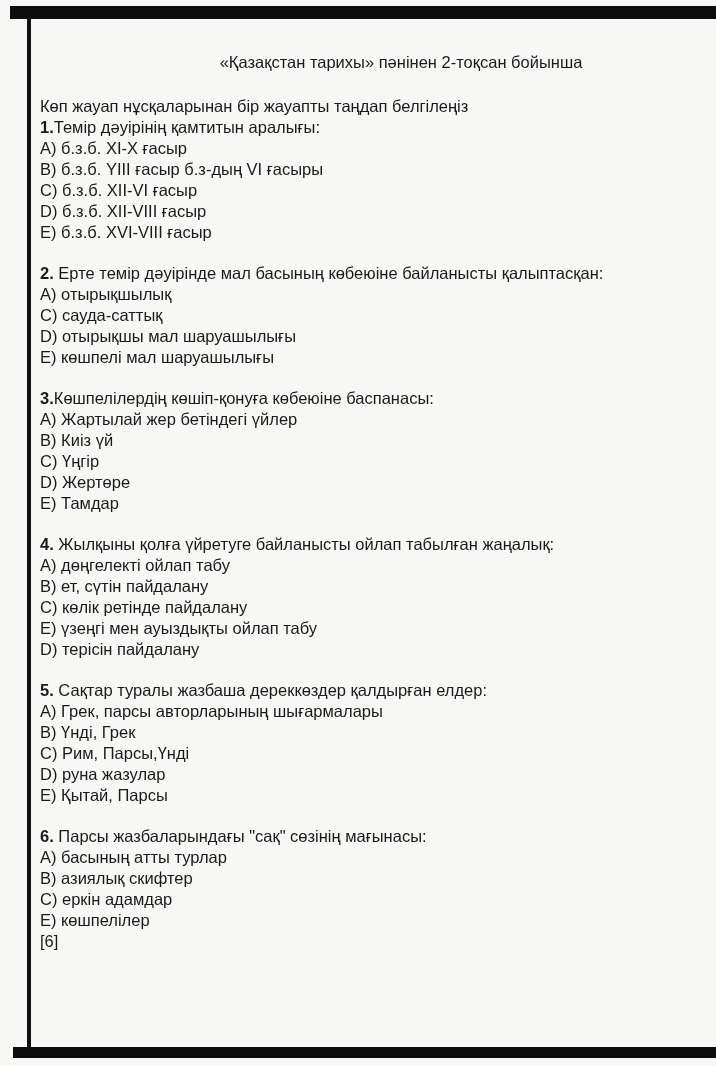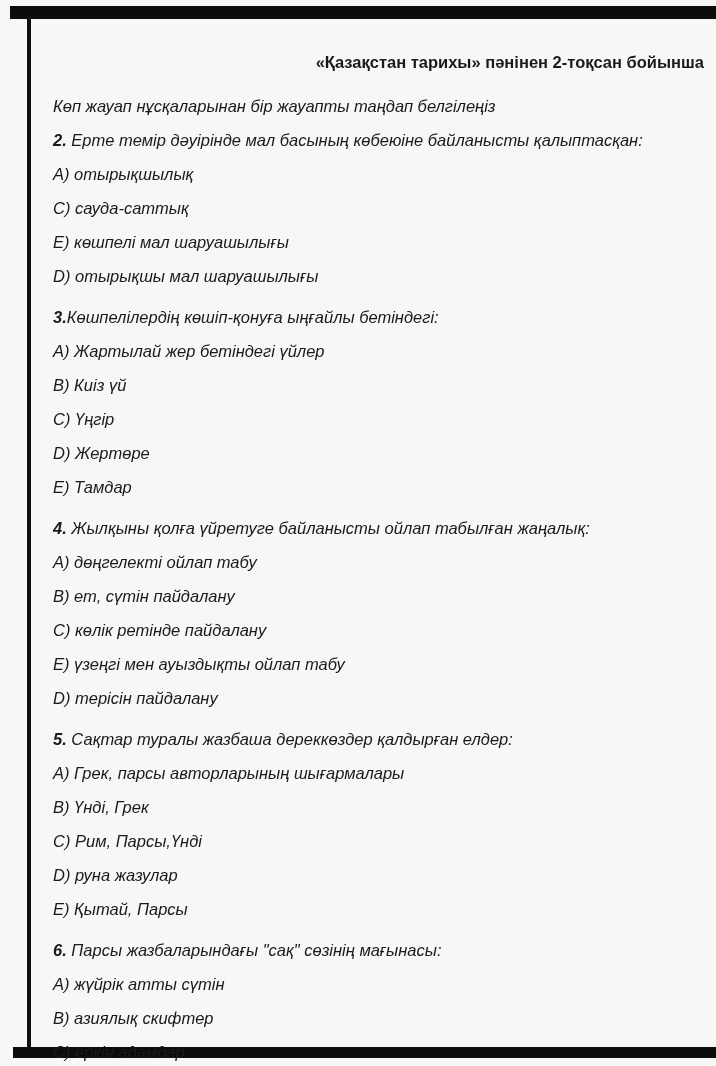--- a/index.html
+++ b/index.html
@@ -21,55 +21,63 @@
   .content {
     position: absolute;
     left: 40px; right: 12px; top: 52px;
     font-size: 16.5px;
     line-height: 21px;
   }
   .title {
     margin: 0 0 23px 58px;
     font-size: 16.5px;
     line-height: 21px;
-    font-weight: bold;
-    text-align: right;
+    font-weight: normal;
+    text-align: center;
   }
   .title .tline { display: block; }
-  p { margin: 13px; font-style: italic; }
+  p { margin: 0; }
   .question + .question { margin-top: 20px; }
   .stem .qnum { font-weight: bold; }
   .footer-mark { margin-top: 0; }
 </style>
 </head>
 <body>
 
 <div class="scan-top"></div>
 <div class="scan-left"></div>
 <div class="scan-bottom"></div>
 
 <div class="content">
 
   <h1 class="title">
     <span class="tline">«Қазақстан тарихы» пәнінен 2-тоқсан бойынша</span>
   </h1>
 
   <p class="instruction">Көп жауап нұсқаларынан бір жауапты таңдап белгілеңіз</p>
 
+  <div class="question">
+    <p class="stem"><b class="qnum">1.</b><span>Темір дәуірінің қамтитын аралығы:</span></p>
+    <p class="option">A) б.з.б. XI-X ғасыр</p>
+    <p class="option">B) б.з.б. YIII ғасыр б.з-дың VI ғасыры</p>
+    <p class="option">C) б.з.б. XII-VI ғасыр</p>
+    <p class="option">D) б.з.б. XII-VIII ғасыр</p>
+    <p class="option">E) б.з.б. XVI-VIII ғасыр</p>
+  </div>
 
   <div class="question">
     <p class="stem"><b class="qnum">2.</b><span> Ерте темір дәуірінде мал басының көбеюіне байланысты қалыптасқан:</span></p>
     <p class="option">A) отырықшылық</p>
     <p class="option">C) сауда-саттық</p>
+    <p class="option">D) отырықшы мал шаруашылығы</p>
     <p class="option">E) көшпелі мал шаруашылығы</p>
-    <p class="option">D) отырықшы мал шаруашылығы</p>
   </div>
 
   <div class="question">
-    <p class="stem"><b class="qnum">3.</b><span>Көшпелілердің көшіп-қонуға ыңғайлы бетіндегі:</span></p>
+    <p class="stem"><b class="qnum">3.</b><span>Көшпелілердің көшіп-қонуға көбеюіне баспанасы:</span></p>
     <p class="option">A) Жартылай жер бетіндегі үйлер</p>
     <p class="option">B) Киіз үй</p>
     <p class="option">C) Үңгір</p>
     <p class="option">D) Жертөре</p>
     <p class="option">E) Тамдар</p>
   </div>
 
   <div class="question">
     <p class="stem"><b class="qnum">4.</b><span> Жылқыны қолға үйретуге байланысты ойлап табылған жаңалық:</span></p>
     <p class="option">A) дөңгелекті ойлап табу</p>
@@ -83,21 +91,21 @@
     <p class="stem"><b class="qnum">5.</b><span> Сақтар туралы жазбаша дереккөздер қалдырған елдер:</span></p>
     <p class="option">A) Грек, парсы авторларының шығармалары</p>
     <p class="option">B) Үнді, Грек</p>
     <p class="option">C) Рим, Парсы,Үнді</p>
     <p class="option">D) руна жазулар</p>
     <p class="option">E) Қытай, Парсы</p>
   </div>
 
   <div class="question">
     <p class="stem"><b class="qnum">6.</b><span> Парсы жазбаларындағы "сақ" сөзінің мағынасы:</span></p>
-    <p class="option">A) жүйрік атты сүтін</p>
+    <p class="option">A) басының атты турлар</p>
     <p class="option">B) азиялық скифтер</p>
     <p class="option">C) еркін адамдар</p>
     <p class="option">E) көшпелілер</p>
   </div>
 
   <p class="footer-mark">[6]</p>
 
 </div>
 
 </body></html>

